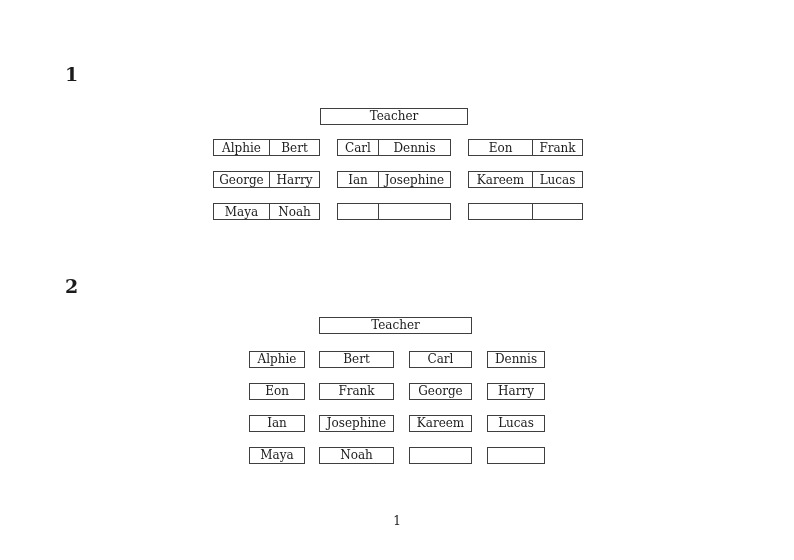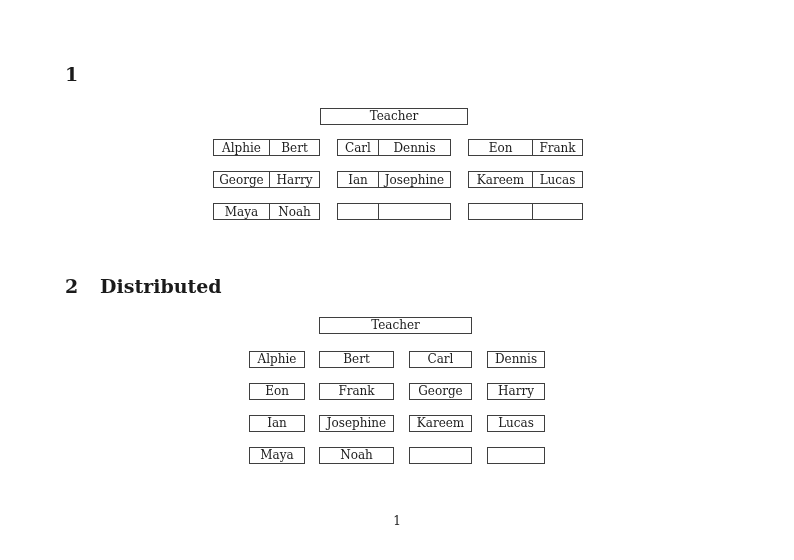--- a/index.html
+++ b/index.html
@@ -83,21 +83,20 @@
     </div>
     <div class="box desk cc" style="left:468px;top:203px;width:115px;">
       <div class="seat s1"></div>
       <div class="seat s2"></div>
     </div>
   </div>
 
   <div class="section-layer">
     <div class="heading" style="top:275px;">
       <span class="h-num">2</span>
-      <span class="h-title">Distributed</span>
     </div>
 
     <div class="box" style="left:319px;top:317px;width:153px;">
       <span>Teacher</span>
     </div>
 
     <div class="box" style="left:249px;top:351px;width:56px;">Alphie</div>
     <div class="box" style="left:319px;top:351px;width:75px;">Bert</div>
     <div class="box" style="left:409px;top:351px;width:63px;">Carl</div>
     <div class="box" style="left:487px;top:351px;width:58px;">Dennis</div>

